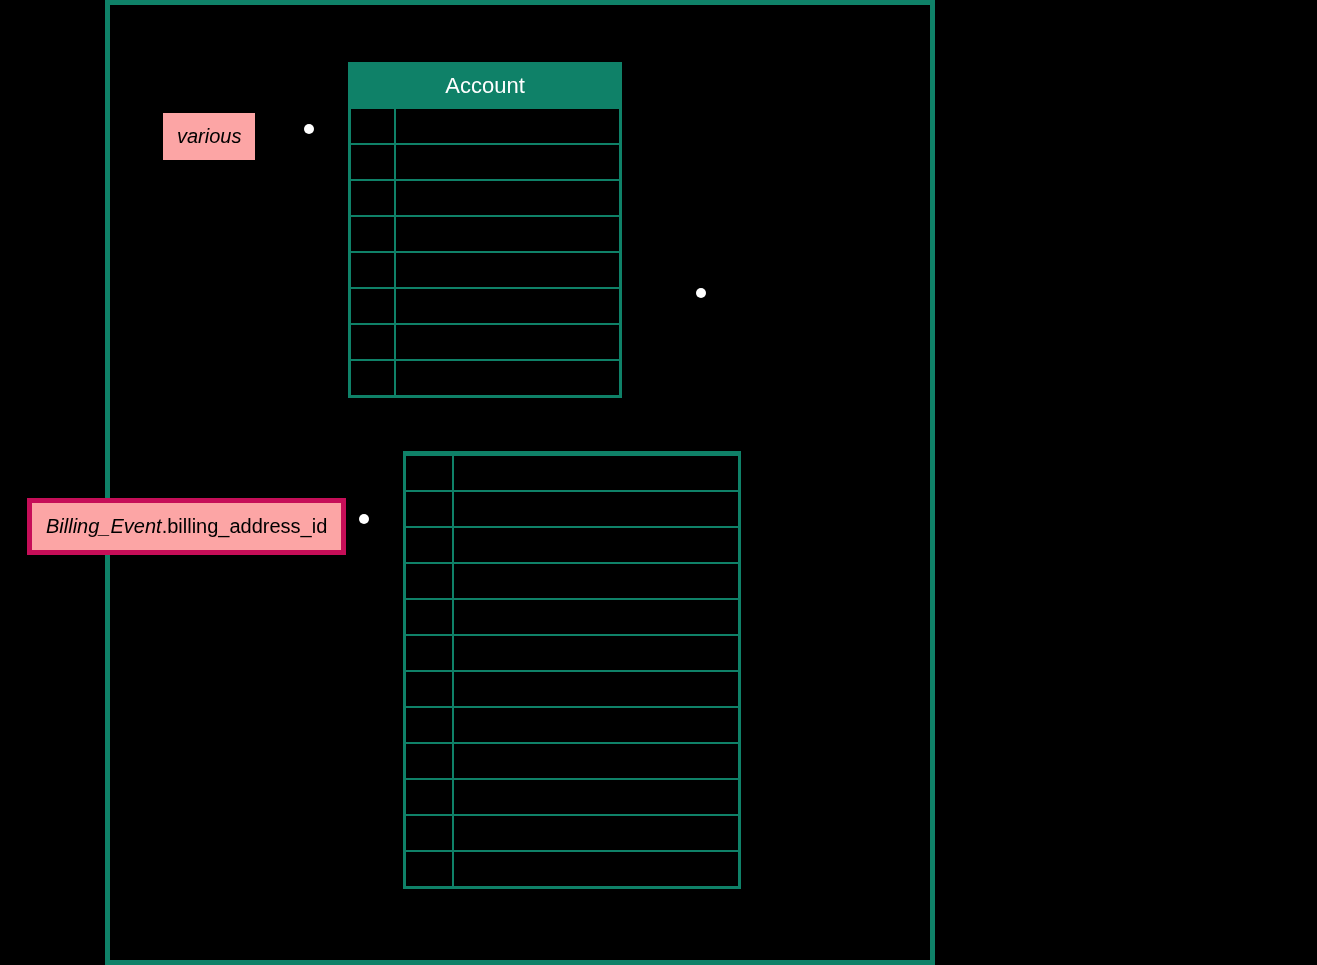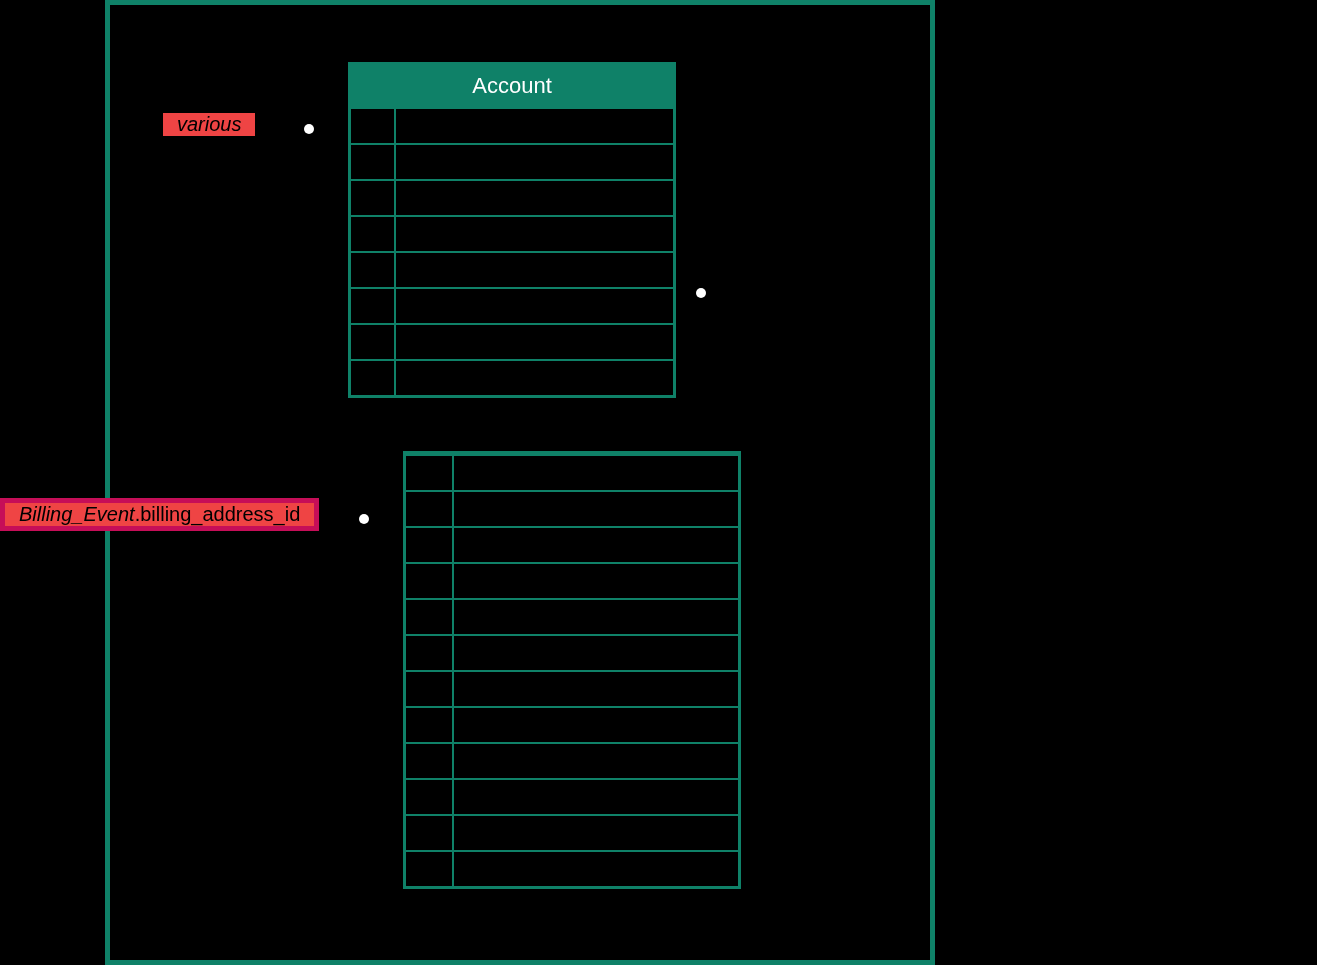--- a/index.html
+++ b/index.html
@@ -50,50 +50,51 @@
     border-right: 2px solid #0f8168;
     box-sizing: border-box;
   }
   .entity .row-strip .rcol {
     flex: 1;
   }
 
   
   .label {
     position: absolute;
-    background: #ef4444;
+    background: #fca5a5;
     color: #000;
     font-size: 20px;
-    padding: 0 14px;
+    padding: 12px 14px;
     white-space: nowrap;
   }
   .label .italic {
     font-style: italic;
   }
   .label.highlight {
     border: 5px solid #c60e58;
+    margin-left: 27px;
   }
 
   
   .dot {
     position: absolute;
     width: 10px;
     height: 10px;
     background: #fff;
     border-radius: 50%;
   }
 </style>
 </head>
 <body>
 
 <div class="canvas">
 
   <div class="container-frame" id="containerFrame" style="left: 105px; top: 0px; width: 830px; height: 965px;"></div>
 
-  <div class="entity" id="entityAccount" style="left: 348px; top: 62px; width: 328px;">
+  <div class="entity" id="entityAccount" style="left: 348px; top: 62px; width: 274px;">
     <div class="header">Account</div>
     <div class="rows" id="accountRows">
         <div class="row-strip">
           <div class="lcol" style="width: 45px;"></div>
           <div class="rcol"></div>
         </div>
         <div class="row-strip">
           <div class="lcol" style="width: 45px;"></div>
           <div class="rcol"></div>
         </div>

